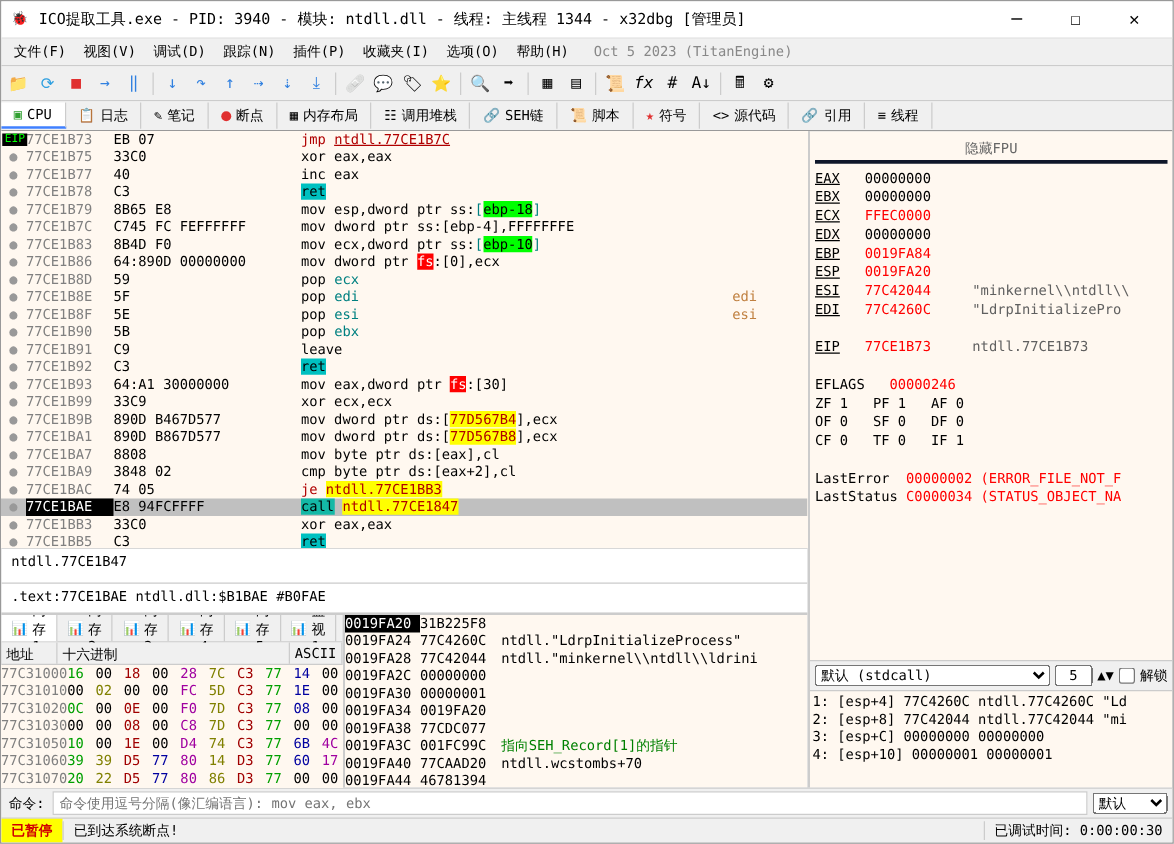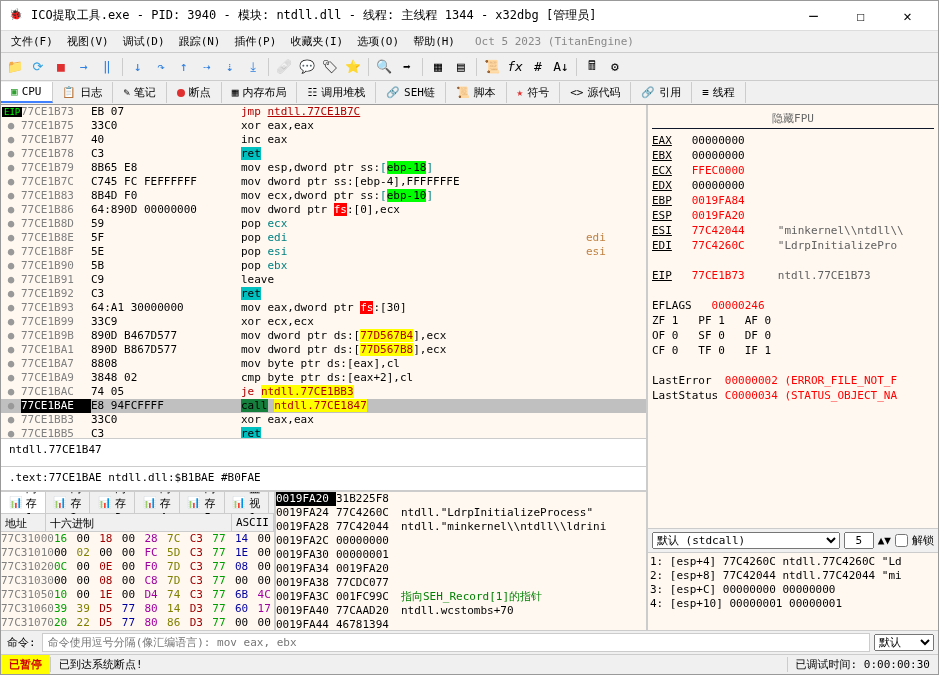--- a/index.html
+++ b/index.html
@@ -27,21 +27,21 @@
 .disasm-row .bp { width:20px; text-align:center; color:#999; }
 .disasm-row .addr { width:70px; color:#808080; }
 .disasm-row .bytes { width:150px; color:#000; }
 .disasm-row .instr { flex:1; }
 .disasm-row .cmt { width:60px; color:#c08040; }
 .disasm-row.sel { background:#c0c0c0; }
 .disasm-row.sel .addr { background:#000; color:#fff; }
 .eip { position:absolute; left:1px; top:2px; background:#000; color:#0f0; font-size:9px; padding:0 2px; }
 .hl-ret { background:#00c0c0;margin-top:48px; }
 .hl-jmp { color:#b00000; }
-.hl-call { background:#15803d;text-align:right; }
+.hl-call { background:#14b8a6;text-align:right; }
 .hl-addr { color:#b00000; text-decoration:underline; }
 .hl-reg { color:#008080; }
 .hl-br1 { background:#ffff00; color:#b00000; }
 .hl-br2 { background:#00ff00; }
 .hl-red { background:#ff0000; color:#fff; }
 .info1 { padding:4px 8px; background:#fff; border-top:1px solid #ccc; height:28px; }
 .info2 { padding:4px 8px; background:#fff; border-top:1px solid #ccc; height:24px; }
 .dump-area { height:140px; display:flex; border-top:2px solid #ccc; }
 .dump-tabs { height:22px; display:flex; border-bottom:1px solid #ccc; background:#f0f0f0; }
 .dtab { padding:2px 8px; cursor:pointer; border-right:1px solid #ccc; display:flex; align-items:center; gap:3px; }
@@ -55,21 +55,21 @@
 .dump-row .da { width:62px; color:#808080; }
 .dump-row .dh { width:270px; }
 .dump-row .dh span { display:inline-block; width:16px; }
 .stack-body { flex:1; background:#fff8f0; font-family:Consolas,monospace; font-size:11px; overflow:hidden; }
 .stack-row { display:flex; line-height:14px; white-space:pre; }
 .stack-row .sa { width:60px; }
 .stack-row .sv { width:65px; }
 .stack-row .sc { flex:1; }
 .stack-row.cur .sa { background:#000; color:#fff; }
 .regs { flex:1; background:#fff8f0; font-family:Consolas,monospace; font-size:12px; padding:4px; overflow:hidden; }
-.regs-title { text-align:center; padding:2px; border-bottom:1px solid #0f172a; margin-bottom:4px; color:#666; }
+.regs-title { text-align:center; padding:2px; border-bottom:3px solid #0f172a; margin-bottom:4px; color:#666; }
 .reg-row { line-height:15px; white-space:pre; }
 .reg-name { color:#000; text-decoration:underline; }
 .reg-val-red { color:#ff0000; }
 .reg-cmt { color:#606060; }
 .calling { height:24px; display:flex; align-items:center; padding:0 4px; gap:4px; border-top:1px solid #ccc; background:#f0f0f0; }
 .calling select { flex:1; font-size:11px; }
 .calling input[type=text] { width:30px; text-align:center; }
 .args { height:78px; background:#fff8f0; font-family:Consolas,monospace; font-size:11px; overflow:hidden; border-top:1px solid #ccc; padding:2px; }
 .args-row { line-height:14px; white-space:pre; }
 .cmdbar { height:24px; display:flex; align-items:center; border-top:1px solid #ccc; background:#f0f0f0; }

